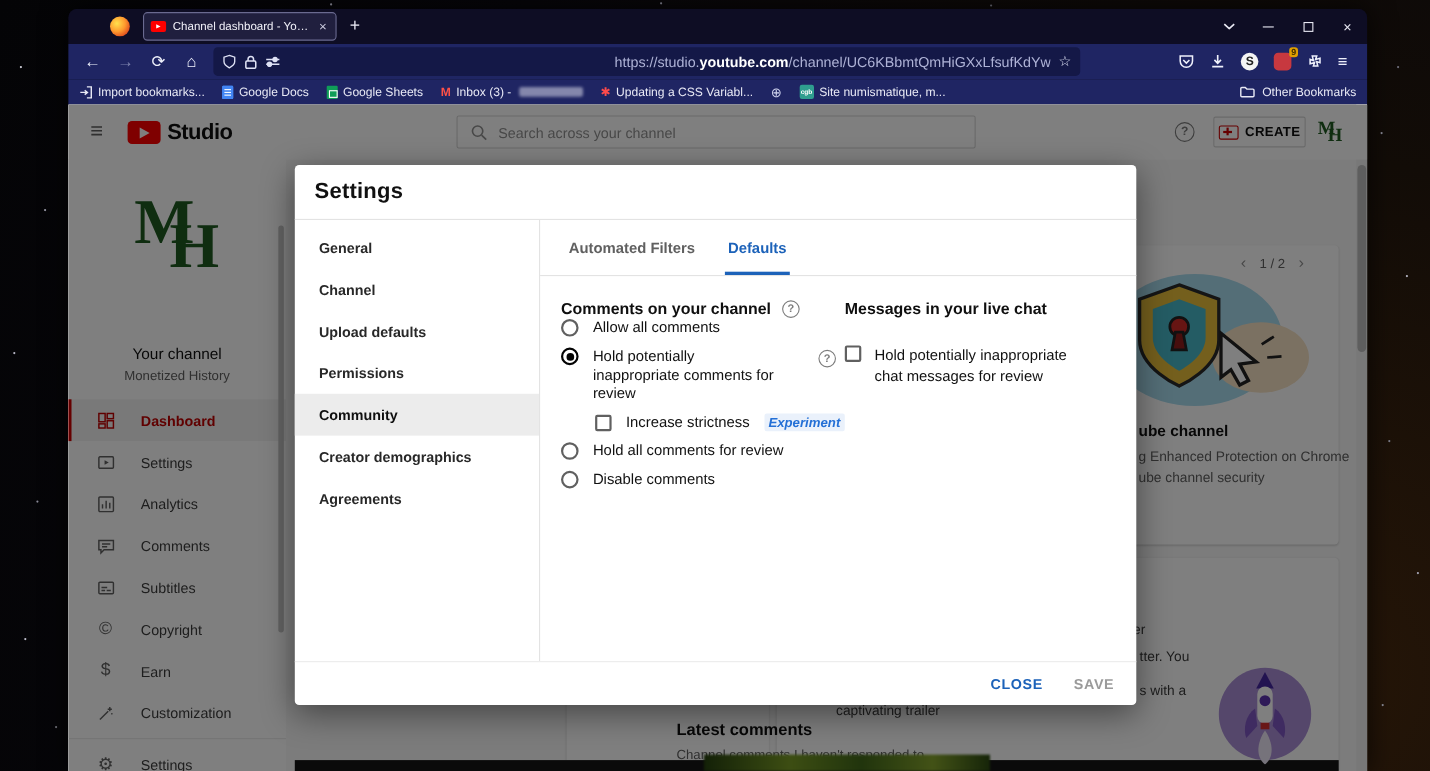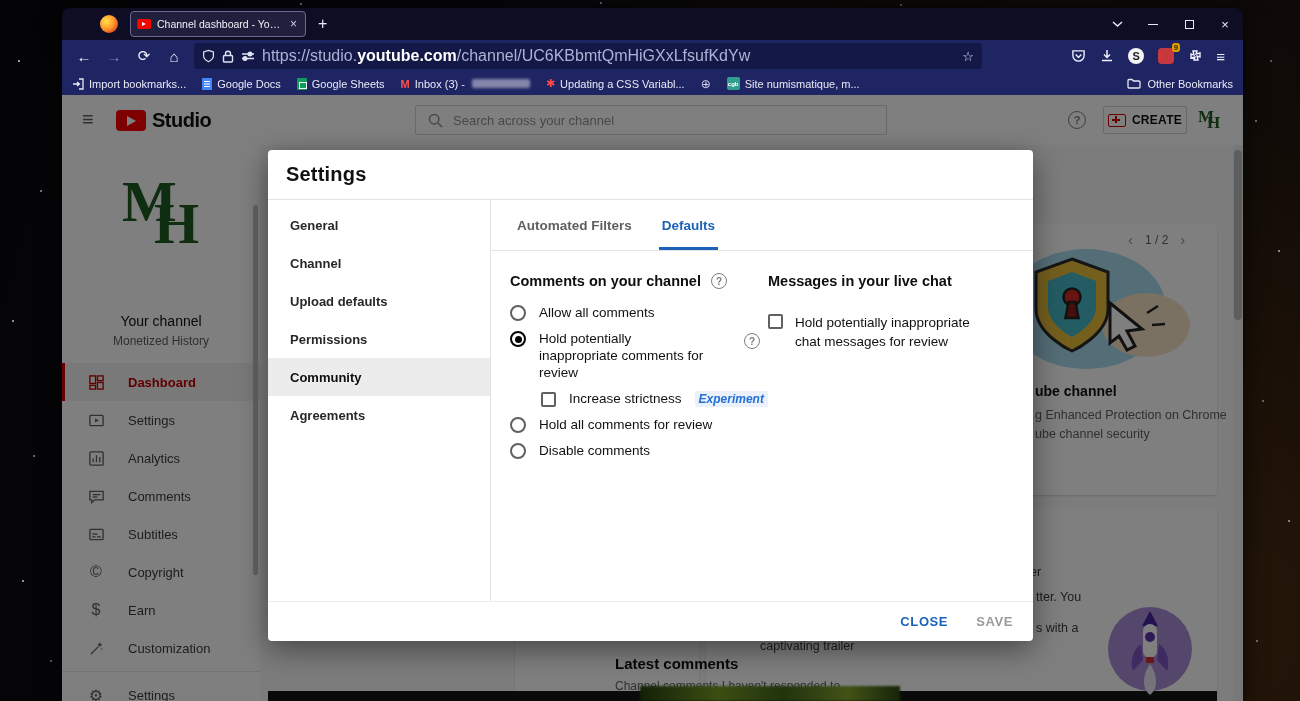--- a/index.html
+++ b/index.html
@@ -40,21 +40,21 @@
   .max-shape { width:9px; height:9px; border:1px solid #e9e9f4; }
 
   
   .toolbar { height:32px; background:#1f2563; display:flex; align-items:center; padding:0 8px; gap:2px; flex:0 0 auto; }
   .nav-btn { width:28px; height:26px; display:flex; align-items:center; justify-content:center;
     color:#eef0fb; font-size:15px; border-radius:4px; }
   .nav-btn.dim { color:#7c81ad; }
   .urlbar { width:788px; height:26px; margin-left:4px; background:#141847; border-radius:4px;
     display:flex; align-items:center; padding:0 8px; gap:7px; }
   .url-ico { display:flex; align-items:center; }
-  .url-text { font-size:16px; color:#aeb2d6; white-space:nowrap; overflow:hidden; flex:1; }
+  .url-text { font-size:13px; color:#aeb2d6; white-space:nowrap; overflow:hidden; flex:1;text-align:right; }
   .url-text b { color:#ffffff; font-weight:700; }
   .url-star { color:#dfe2f5; font-size:13px; }
   .right-icons { margin-left:auto; display:flex; align-items:center; gap:14px; padding-right:10px; }
   .ri { display:flex; align-items:center; justify-content:center; position:relative; color:#eef0fb; font-size:14px; }
   .s-ext { width:16px; height:16px; border-radius:50%; background:#f4f4f4; color:#222; font-size:11px;
     font-weight:700; display:flex; align-items:center; justify-content:center; }
   .ab-ext { width:16px; height:16px; border-radius:4px; background:#c7383f; position:relative; }
   .badge { position:absolute; top:-5px; right:-6px; background:#e0a000; color:#3a2a00; font-size:8px;
     font-weight:700; border-radius:3px; padding:0 2px; line-height:9px; }
   .menu-ico { font-size:15px; letter-spacing:0; }
@@ -154,21 +154,21 @@
   .md-tabs { height:51px; border-bottom:1px solid #e3e3e3; display:flex; padding-left:11px; flex:0 0 auto; }
   .md-tab { padding:0 15px; display:flex; align-items:center; font-size:13.5px; font-weight:700;
     color:#606060; position:relative; }
   .md-tab.active { color:#1c62b9; }
   .md-tab.active::after { content:""; position:absolute; left:12px; right:12px; bottom:0; height:3px; background:#1c62b9; }
   .md-content { flex:1; display:flex; padding:22px 24px 0 19px; }
   .col-comments { width:258px; flex:0 0 auto; }
   .col-chat { flex:1; }
   .sec-heading { font-size:14.5px; font-weight:700; color:#0f0f0f; display:flex; align-items:center; gap:10px; }
   .opt-row { display:flex; align-items:flex-start; gap:13px; margin-bottom:9px; position:relative; }
-  .opt-row.first { margin-top:15px; }
+  .opt-row.first { }
   .radio { width:16px; height:16px; border-radius:50%; border:2px solid #606060; flex:0 0 auto; margin-top:1px; }
   .radio.on { border-color:#030303; position:relative; }
   .radio.on::after { content:""; position:absolute; left:2.5px; top:2.5px; width:7px; height:7px;
     border-radius:50%; background:#030303; }
   .checkbox { width:15px; height:15px; border:2px solid #606060; border-radius:2px; flex:0 0 auto; margin-top:1px; }
   .opt-label { font-size:13.5px; color:#111; line-height:17px; max-width:172px; }
   .opt-help { position:absolute; right:8px; top:3px; }
   .strict-row { margin-left:31px; display:flex; align-items:center; gap:13px; margin-bottom:9px; margin-top:2px; }
   .exp-badge { font-size:12px; font-weight:700; color:#2470d6; background:#eaf1fb; padding:1px 4px; border-radius:2px;font-style:italic; }
   .chat-row { display:flex; align-items:flex-start; gap:12px; margin-top:24px; }
@@ -489,20 +489,21 @@
       <div class="md-header">
         <span class="md-title">Settings</span>
       </div>
       <div class="md-body">
         <div class="md-nav">
           <div class="md-nav-item">General</div>
           <div class="md-nav-item">Channel</div>
           <div class="md-nav-item">Upload defaults</div>
           <div class="md-nav-item">Permissions</div>
           <div class="md-nav-item sel">Community</div>
+          <div class="md-nav-item">Creator demographics</div>
           <div class="md-nav-item">Agreements</div>
         </div>
         <div class="md-pane">
           <div class="md-tabs">
             <div class="md-tab">Automated Filters</div>
             <div class="md-tab active">Defaults</div>
           </div>
           <div class="md-content">
             <div class="col-comments">
               <div class="sec-heading">

